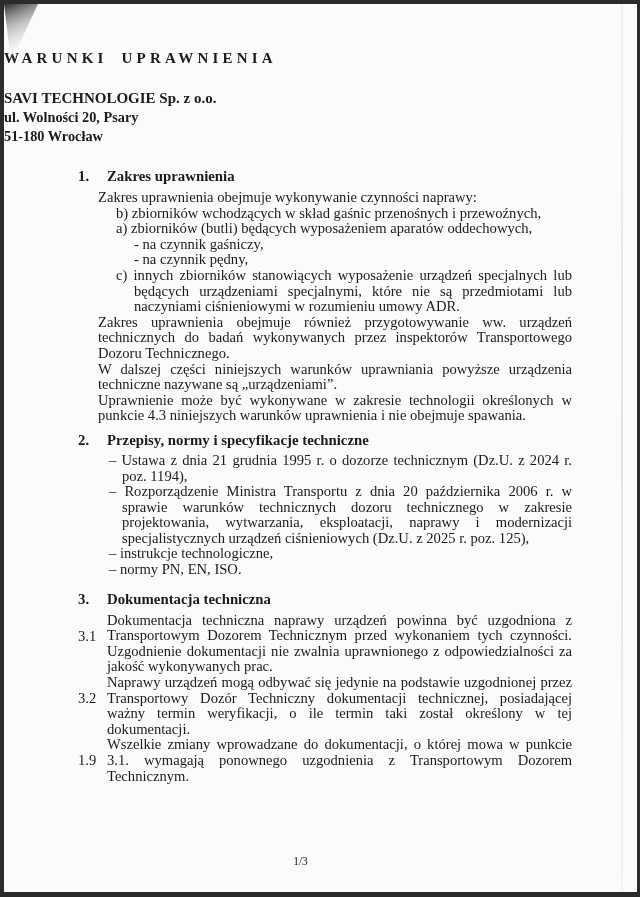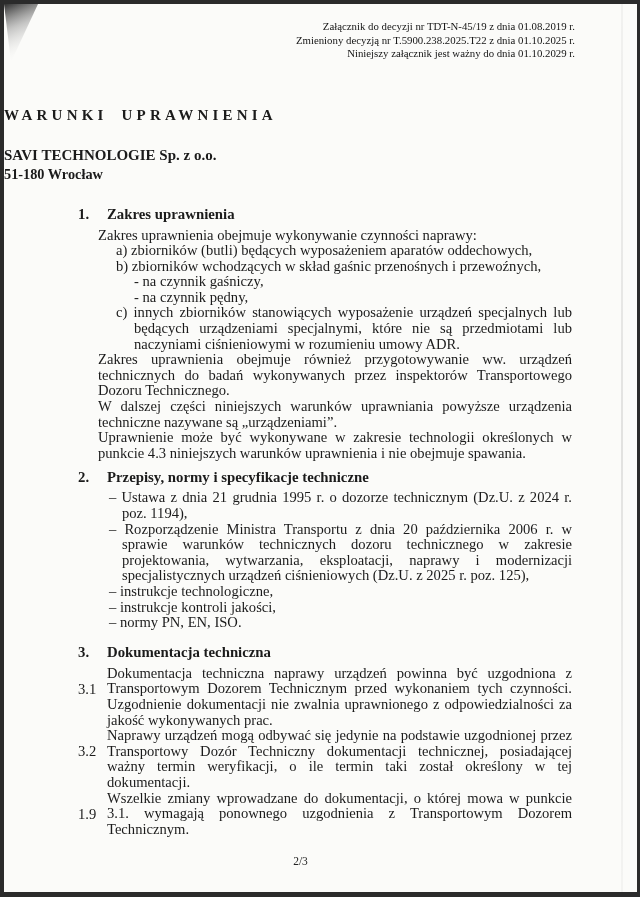--- a/index.html
+++ b/index.html
@@ -66,62 +66,57 @@
         <stop offset="0" stop-color="#2e2e2e"></stop>
         <stop offset="0.45" stop-color="#8f8f8f" stop-opacity="0.5"></stop>
         <stop offset="1" stop-color="#f5f5f4" stop-opacity="0"></stop>
       </linearGradient>
     </defs>
     <polygon points="0,0 34,0 7,58" fill="url(#foldg)"></polygon>
   </svg>
 
   <div class="scanline"></div>
 
-  <div class="header-notes">
-    <div>Załącznik do decyzji nr TDT-N-45/19 z dnia 01.08.2019 r.</div>
-    <div>Zmieniony decyzją nr T.5900.238.2025.T22 z dnia 01.10.2025 r.</div>
-    <div>Niniejszy załącznik jest ważny do dnia 01.10.2029 r.</div>
-  </div>
 
   <div class="center-block">
     <div class="doc-title">WARUNKI UPRAWNIENIA</div>
     <div class="company">
       <div class="company-name">SAVI TECHNOLOGIE Sp. z o.o.</div>
+      <div class="company-line">ul. Wolności 20, Psary</div>
       <div class="company-line">51-180 Wrocław</div>
     </div>
   </div>
 
   <div class="section s1">
     <div class="section-head">
       <span class="sec-no">1.</span>
       <span>Zakres uprawnienia</span>
     </div>
     <div class="s1-body">
       <div class="para">Zakres uprawnienia obejmuje wykonywanie czynności naprawy:</div>
+      <div class="letter-item">b) zbiorników wchodzących w skład gaśnic przenośnych i przewoźnych,</div>
       <div class="letter-item">a) zbiorników (butli) będących wyposażeniem aparatów oddechowych,</div>
-      <div class="letter-item">b) zbiorników wchodzących w skład gaśnic przenośnych i przewoźnych,</div>
       <div class="dash-sub">- na czynnik gaśniczy,</div>
       <div class="dash-sub">- na czynnik pędny,</div>
       <div class="letter-item">c) innych zbiorników stanowiących wyposażenie urządzeń specjalnych lub będących urządzeniami specjalnymi, które nie są przedmiotami lub naczyniami ciśnieniowymi w rozumieniu umowy ADR.</div>
       <div class="para">Zakres uprawnienia obejmuje również przygotowywanie ww. urządzeń technicznych do badań wykonywanych przez inspektorów Transportowego Dozoru Technicznego.</div>
       <div class="para">W dalszej części niniejszych warunków uprawniania powyższe urządzenia techniczne nazywane są „urządzeniami”.</div>
       <div class="para">Uprawnienie może być wykonywane w zakresie technologii określonych w punkcie 4.3 niniejszych warunków uprawnienia i nie obejmuje spawania.</div>
     </div>
   </div>
 
   <div class="section s2">
     <div class="section-head">
       <span class="sec-no">2.</span>
       <span>Przepisy, normy i specyfikacje techniczne</span>
     </div>
     <div class="s2-list">
       <div class="dash-item">– Ustawa z dnia 21 grudnia 1995 r. o dozorze technicznym (Dz.U. z 2024 r. poz. 1194),</div>
       <div class="dash-item">– Rozporządzenie Ministra Transportu z dnia 20 października 2006 r. w sprawie warunków technicznych dozoru technicznego w zakresie projektowania, wytwarzania, eksploatacji, naprawy i modernizacji specjalistycznych urządzeń ciśnieniowych (Dz.U. z 2025 r. poz. 125),</div>
       <div class="dash-item">– instrukcje technologiczne,</div>
-      <div class="dash-item">– instrukcje kontroli jakości,</div>
       <div class="dash-item">– normy PN, EN, ISO.</div>
     </div>
   </div>
 
   <div class="section s3">
     <div class="section-head">
       <span class="sec-no">3.</span>
       <span>Dokumentacja techniczna</span>
     </div>
     <div class="s3-items">
@@ -130,15 +125,15 @@
       </div>
       <div class="numbered-item">
         <span class="num-label">3.2</span><span>Naprawy urządzeń mogą odbywać się jedynie na podstawie uzgodnionej przez Transportowy Dozór Techniczny dokumentacji technicznej, posiadającej ważny termin weryfikacji, o ile termin taki został określony w tej dokumentacji.</span>
       </div>
       <div class="numbered-item">
         <span class="num-label">1.9</span><span>Wszelkie zmiany wprowadzane do dokumentacji, o której mowa w punkcie 3.1. wymagają ponownego uzgodnienia z Transportowym Dozorem Technicznym.</span>
       </div>
     </div>
   </div>
 
-  <div class="footer">2/3</div>
+  <div class="footer">1/3</div>
 
 </div>
 
 </body></html>

